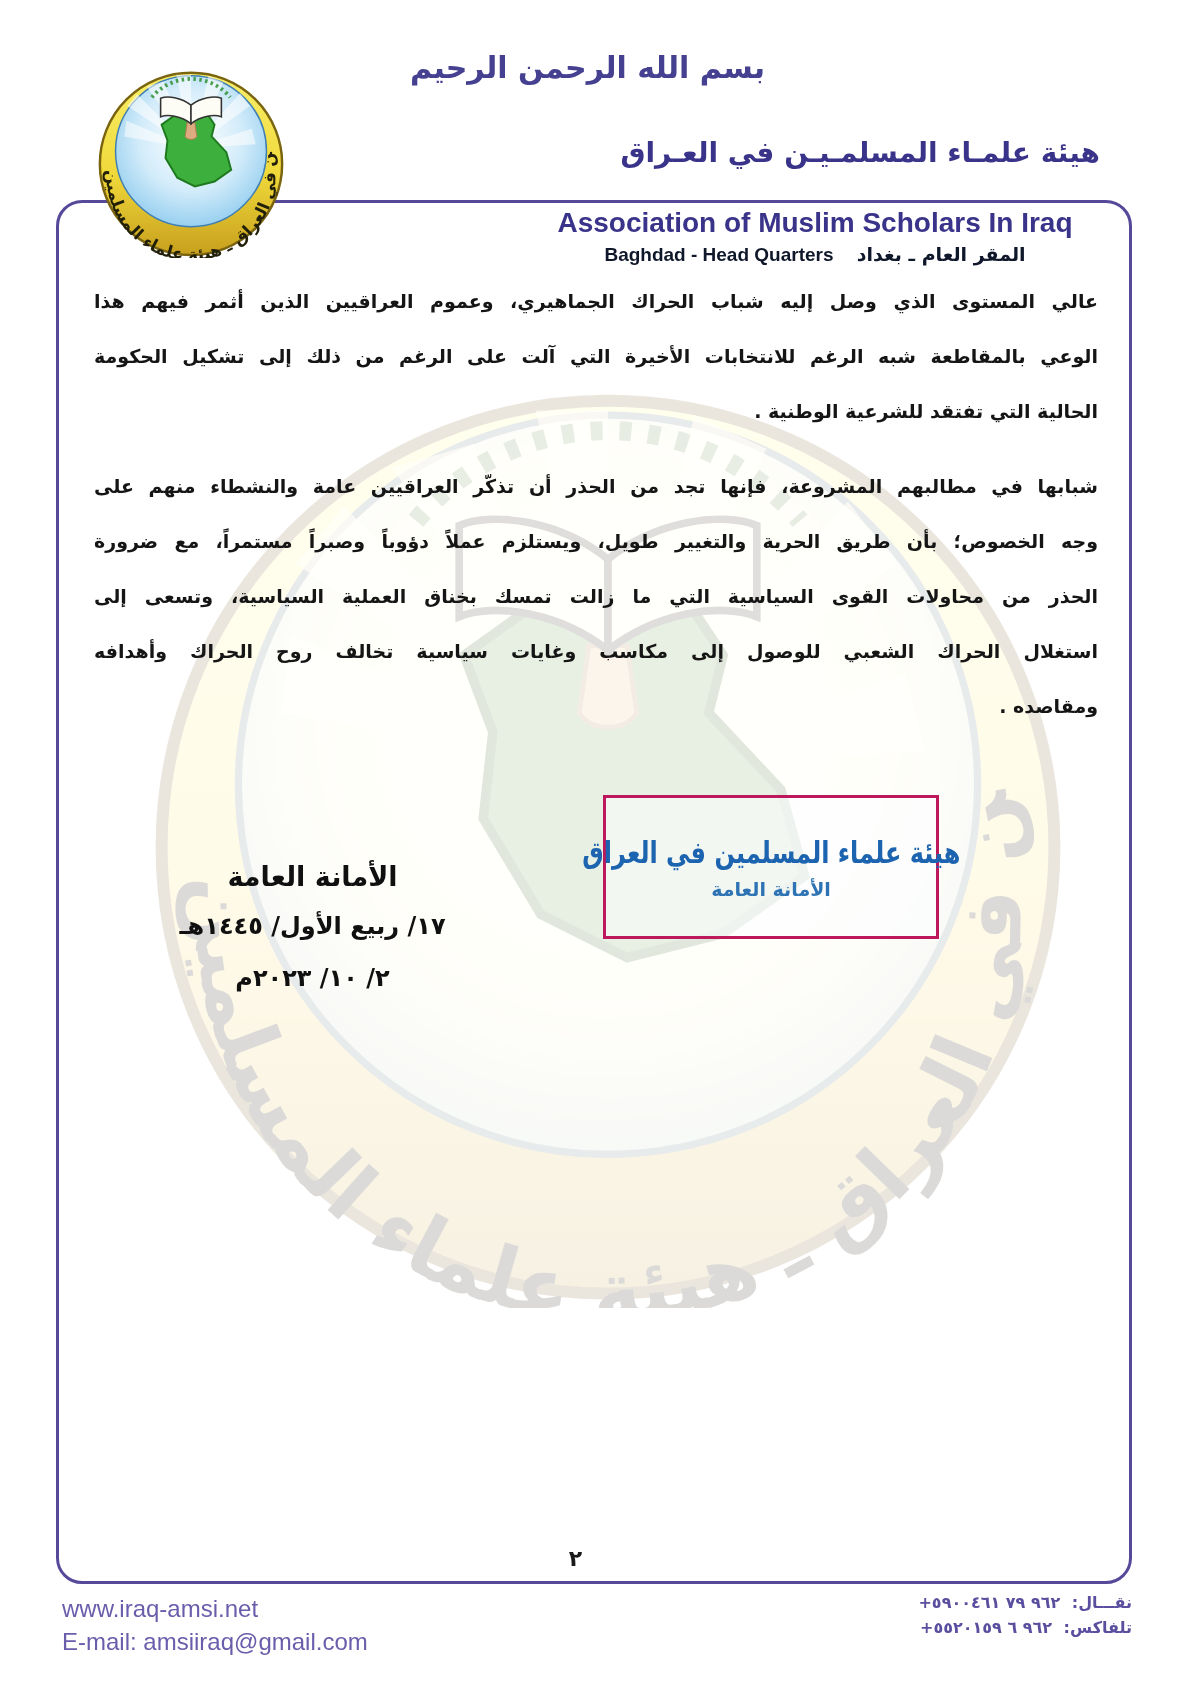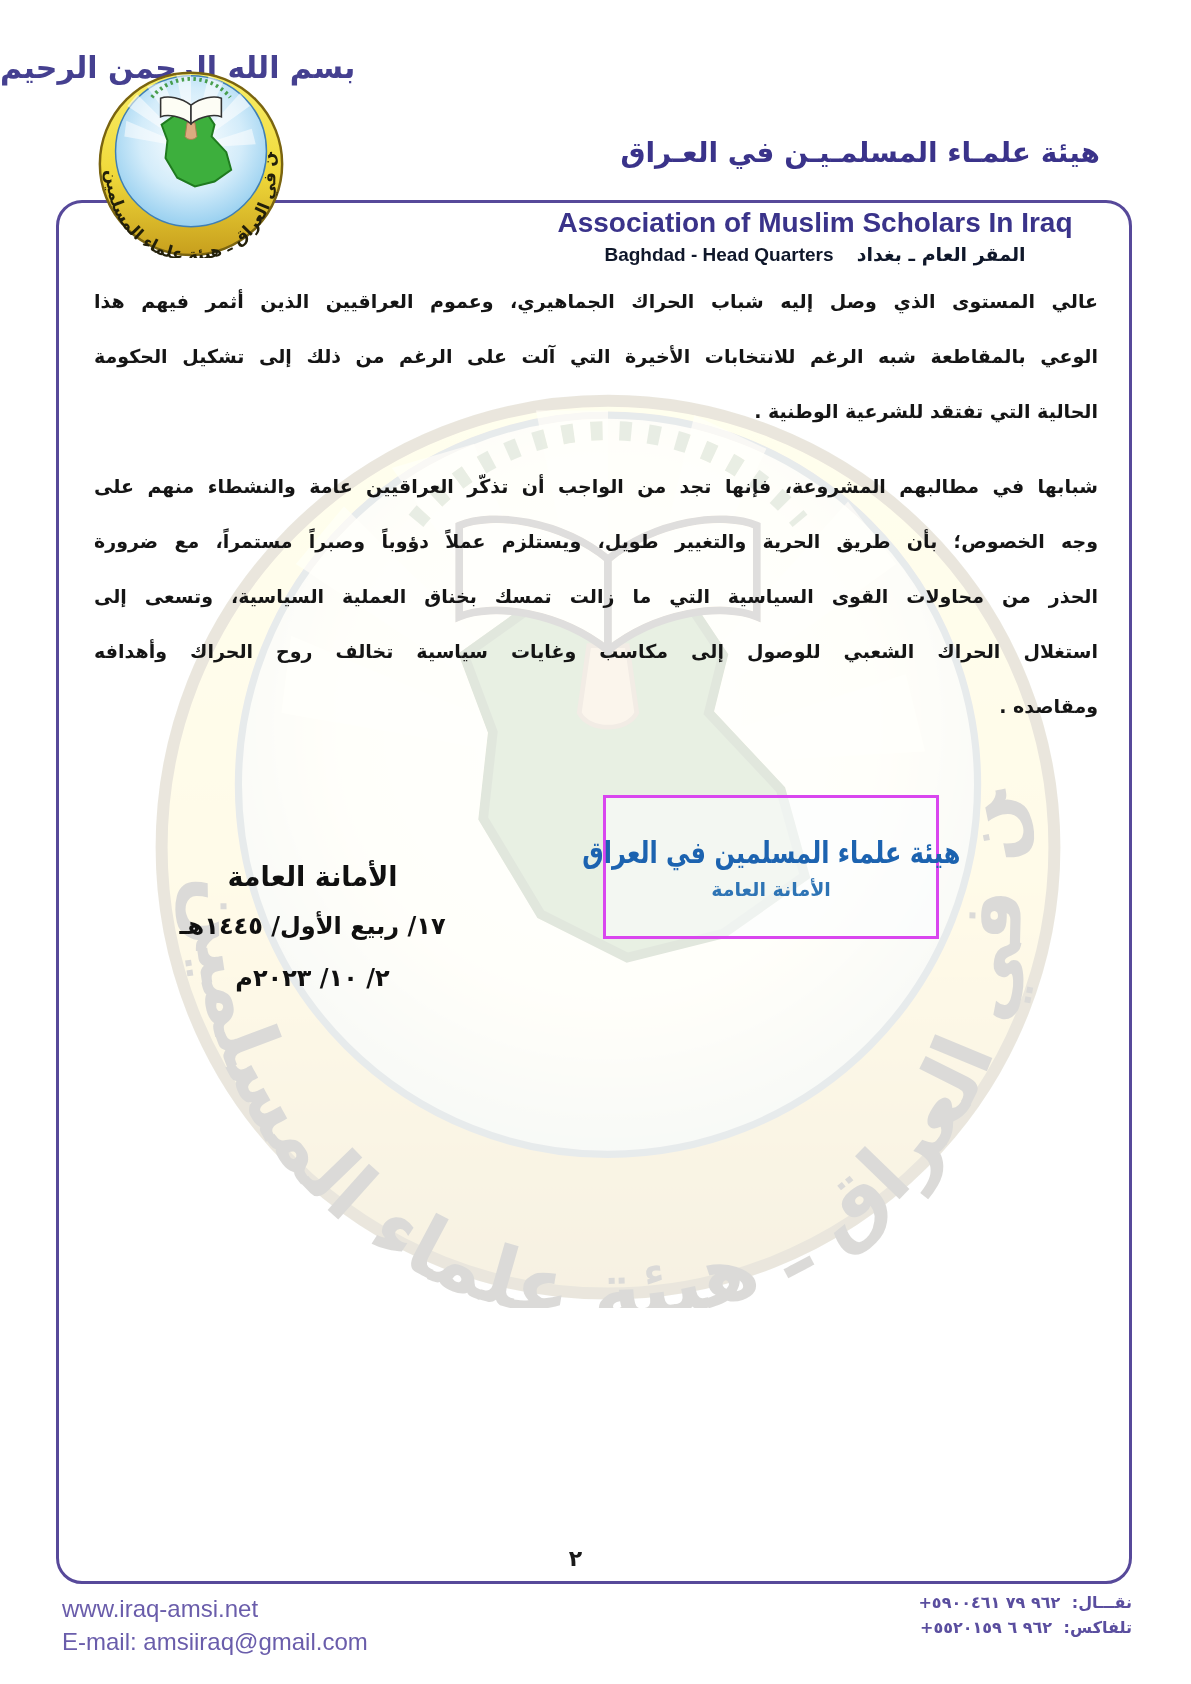--- a/index.html
+++ b/index.html
@@ -10,21 +10,21 @@
   }
   
   .watermark{
     position:absolute;left:128px;top:348px;width:960px;height:960px;
     opacity:0.16;filter:sepia(0.55) saturate(1.1);
     pointer-events:none;z-index:0;
   }
   .watermark svg{width:100%;height:100%;}
   
   .bismillah{
-    position:absolute;top:50px;left:0;right:16px;
+    position:absolute;top:50px;left:0;right:16px;text-align:center;
     font-size:30px;font-weight:bold;color:#454090;z-index:2;
     font-family:"DejaVu Sans",sans-serif;
   }
   .frame{
     position:absolute;left:56px;top:200px;width:1070px;height:1378px;
     border:3px solid #57499a;border-radius:26px;z-index:1;
     background:transparent;
   }
   .org-title-ar{
     position:absolute;top:124px;right:91px;z-index:2;
@@ -62,21 +62,21 @@
   
   .signature{
     position:absolute;left:155px;top:854px;width:315px;z-index:2;
     direction:rtl;text-align:center;color:#101010;white-space:nowrap;
   }
   .sig-title{font-size:27px;font-weight:bold;line-height:46px;}
   .sig-line{font-size:24px;font-weight:bold;line-height:52px;}
   
   .stamp{
     position:absolute;left:603px;top:795px;width:330px;height:138px;z-index:2;
-    border:3px solid #d946ef;background:rgba(252,253,255,0.55);
+    border:3px solid #be185d;background:rgba(252,253,255,0.55);
     display:flex;flex-direction:column;align-items:center;justify-content:center;
     direction:rtl;
   }
   .stamp-callig{
     font-size:30px;font-weight:bold;color:#1c63b0;white-space:nowrap;
     transform:scaleX(0.80);letter-spacing:-1px;
   }
   .stamp-label{font-size:19px;font-weight:bold;color:#2e74b5;margin-top:8px;}
   
   .page-number{
@@ -163,21 +163,21 @@
     <span class="loc-ar">المقر العام ـ بغداد</span>
   </div>
 
   <div class="body-text">
     <div class="para p1">
       <div class="bline">عالي المستوى الذي وصل إليه شباب الحراك الجماهيري، وعموم العراقيين الذين أثمر فيهم هذا</div>
       <div class="bline">الوعي بالمقاطعة شبه الرغم للانتخابات الأخيرة التي آلت على الرغم من ذلك إلى تشكيل الحكومة</div>
       <div class="bline bline-end">الحالية التي تفتقد للشرعية الوطنية .</div>
     </div>
     <div class="para p2">
-      <div class="bline">شبابها في مطالبهم المشروعة، فإنها تجد من الواجب أن تذكّر العراقيين عامة والنشطاء منهم على</div>
+      <div class="bline">شبابها في مطالبهم المشروعة، فإنها تجد من الحذر أن تذكّر العراقيين عامة والنشطاء منهم على</div>
       <div class="bline">وجه الخصوص؛ بأن طريق الحرية والتغيير طويل، ويستلزم عملاً دؤوباً وصبراً مستمراً، مع ضرورة</div>
       <div class="bline">الحذر من محاولات القوى السياسية التي ما زالت تمسك بخناق العملية السياسية، وتسعى إلى</div>
       <div class="bline">استغلال الحراك الشعبي للوصول إلى مكاسب وغايات سياسية تخالف روح الحراك وأهدافه</div>
       <div class="bline bline-end">ومقاصده .</div>
     </div>
   </div>
 
   <div class="signature">
     <div class="sig-title">الأمانة العامة</div>
     <div class="sig-line">١٧/ ربيع الأول/ ١٤٤٥هـ</div>

